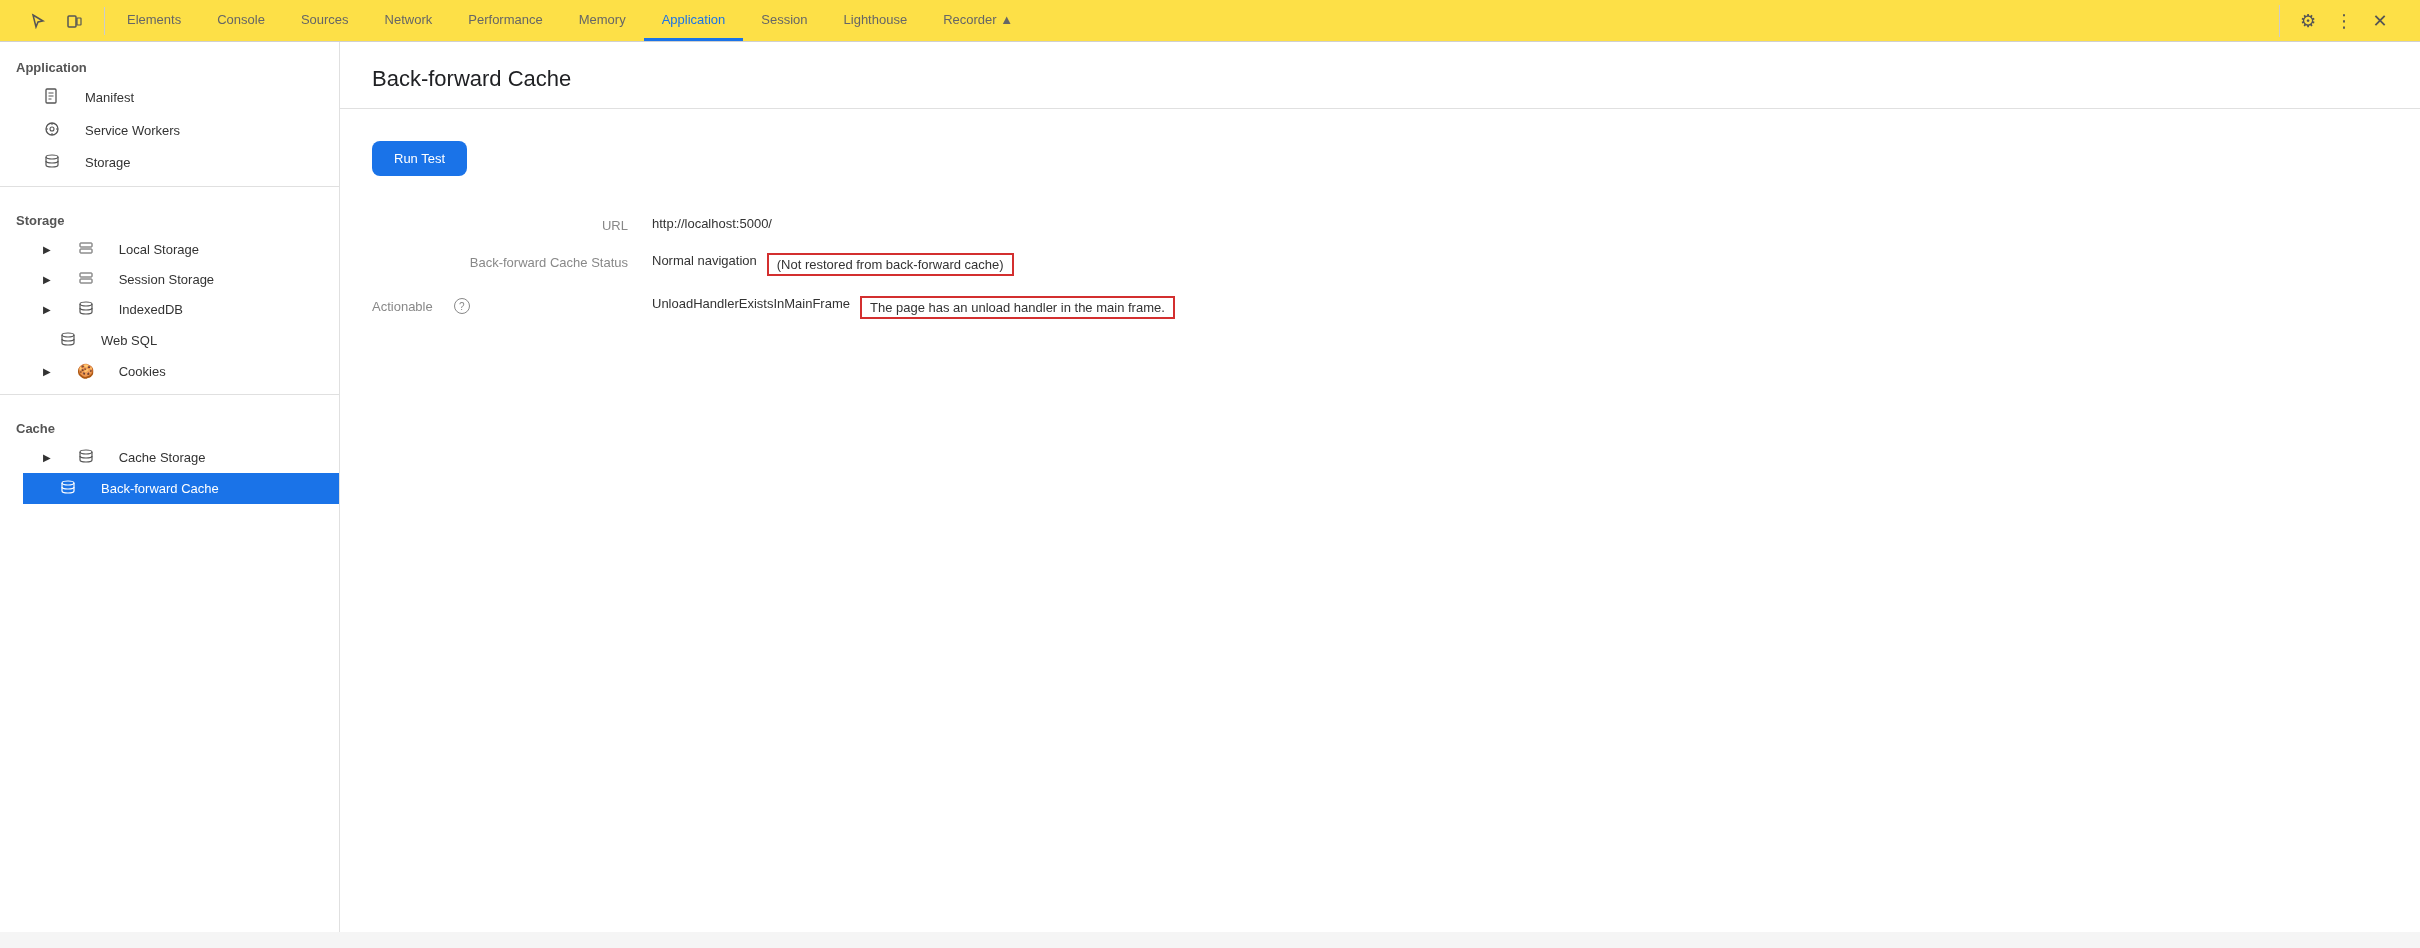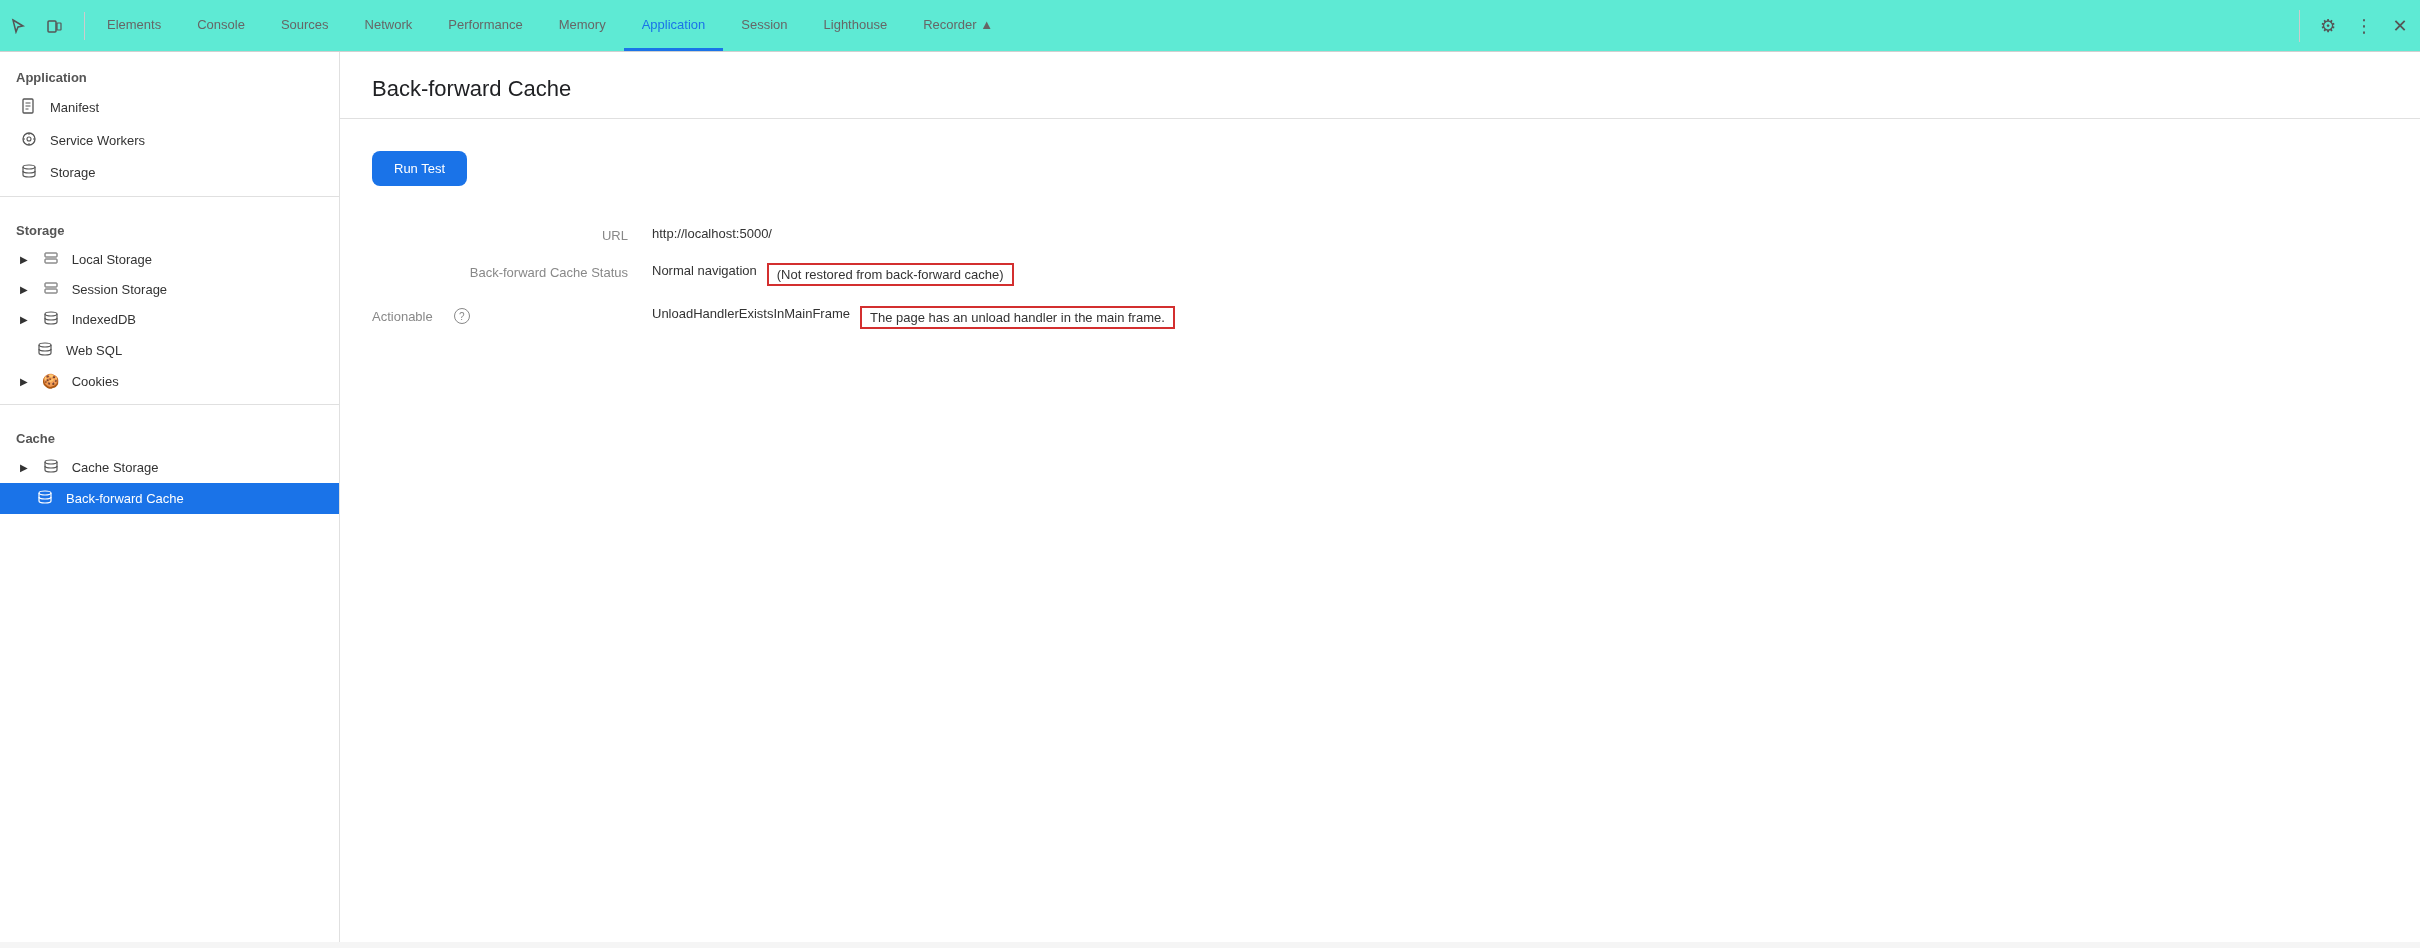--- a/index.html
+++ b/index.html
@@ -1,38 +1,38 @@
 <!DOCTYPE html>
 <html><head>
   <meta charset="utf-8">
   <style>
     * { margin: 0; padding: 0; box-sizing: border-box; }
     body { font-family: -apple-system, BlinkMacSystemFont, 'Segoe UI', Arial, sans-serif; font-size: 13px; background: #f5f5f5; color: #333; width: 2420px; height: 948px; overflow: hidden; }
 
     
     .toolbar {
-      display: flex; align-items: center; height: 52px;
-      background: #5eead4; border-bottom: 1px solid #d0d0d0;
-      padding: 0 4px; gap: 0;
+      display: flex; align-items: center; height: 42px;
+      background: #fde047; border-bottom: 1px solid #d0d0d0;
+      padding: 0 24px; gap: 0;
     }
     .toolbar-icons { display: flex; align-items: center; gap: 8px; padding-right: 16px; border-right: 1px solid #ccc; margin-right: 4px; }
     .toolbar-icon-btn { width: 28px; height: 28px; display: flex; align-items: center; justify-content: center; border-radius: 4px; cursor: pointer; color: #555; font-size: 16px; background: none; border: none; }
     .toolbar-tabs { display: flex; align-items: stretch; flex: 1; height: 100%; }
     .tab-item { display: flex; align-items: center; padding: 0 18px; font-size: 13px; color: #666; cursor: pointer; border-bottom: 3px solid transparent; white-space: nowrap; height: 100%; }
     .tab-item.active { color: #1a73e8; border-bottom: 3px solid #1a73e8; font-weight: 500; }
     .toolbar-right { display: flex; align-items: center; gap: 4px; margin-left: 12px; padding-left: 12px; border-left: 1px solid #ccc; }
     .icon-btn { width: 32px; height: 32px; display: flex; align-items: center; justify-content: center; border-radius: 50%; cursor: pointer; color: #555; font-size: 18px; background: none; border: none; }
 
     
     .main { display: flex; height: calc(948px - 58px); }
 
     
     .sidebar { width: 340px; background: #fff; border-right: 1px solid #e0e0e0; overflow-y: auto; flex-shrink: 0; }
     .sidebar-section-label { font-size: 11px; font-weight: 600; color: #555; padding: 18px 16px 6px 16px; text-transform: none; font-size: 13px; }
-    .sidebar-item { display: flex; align-items: center; gap: 12px; padding: 7px 16px 7px 20px; cursor: pointer; color: #333; font-size: 13px; border-radius: 0; }
+    .sidebar-item { display: flex; align-items: center; gap: 24px; padding: 7px 16px 7px 20px; cursor: pointer; color: #333; font-size: 13px; border-radius: 0; margin-left: 23px; }
     .sidebar-item.active { background: #1a73e8; color: #fff; }
     .sidebar-item .icon { font-size: 14px; width: 18px; text-align: center; flex-shrink: 0; }
     .sidebar-item .expand-arrow { font-size: 10px; margin-right: 2px; }
     .sidebar-divider { border: none; border-top: 1px solid #e0e0e0; margin: 8px 0; }
 
     
     .content { flex: 1; background: #fff; padding: 0; overflow-y: auto; }
     .content-header { padding: 24px 32px 16px 32px; border-bottom: 1px solid #e0e0e0; }
     .content-title { font-size: 22px; font-weight: 400; color: #202124; }
     .content-body { padding: 32px 32px; }

